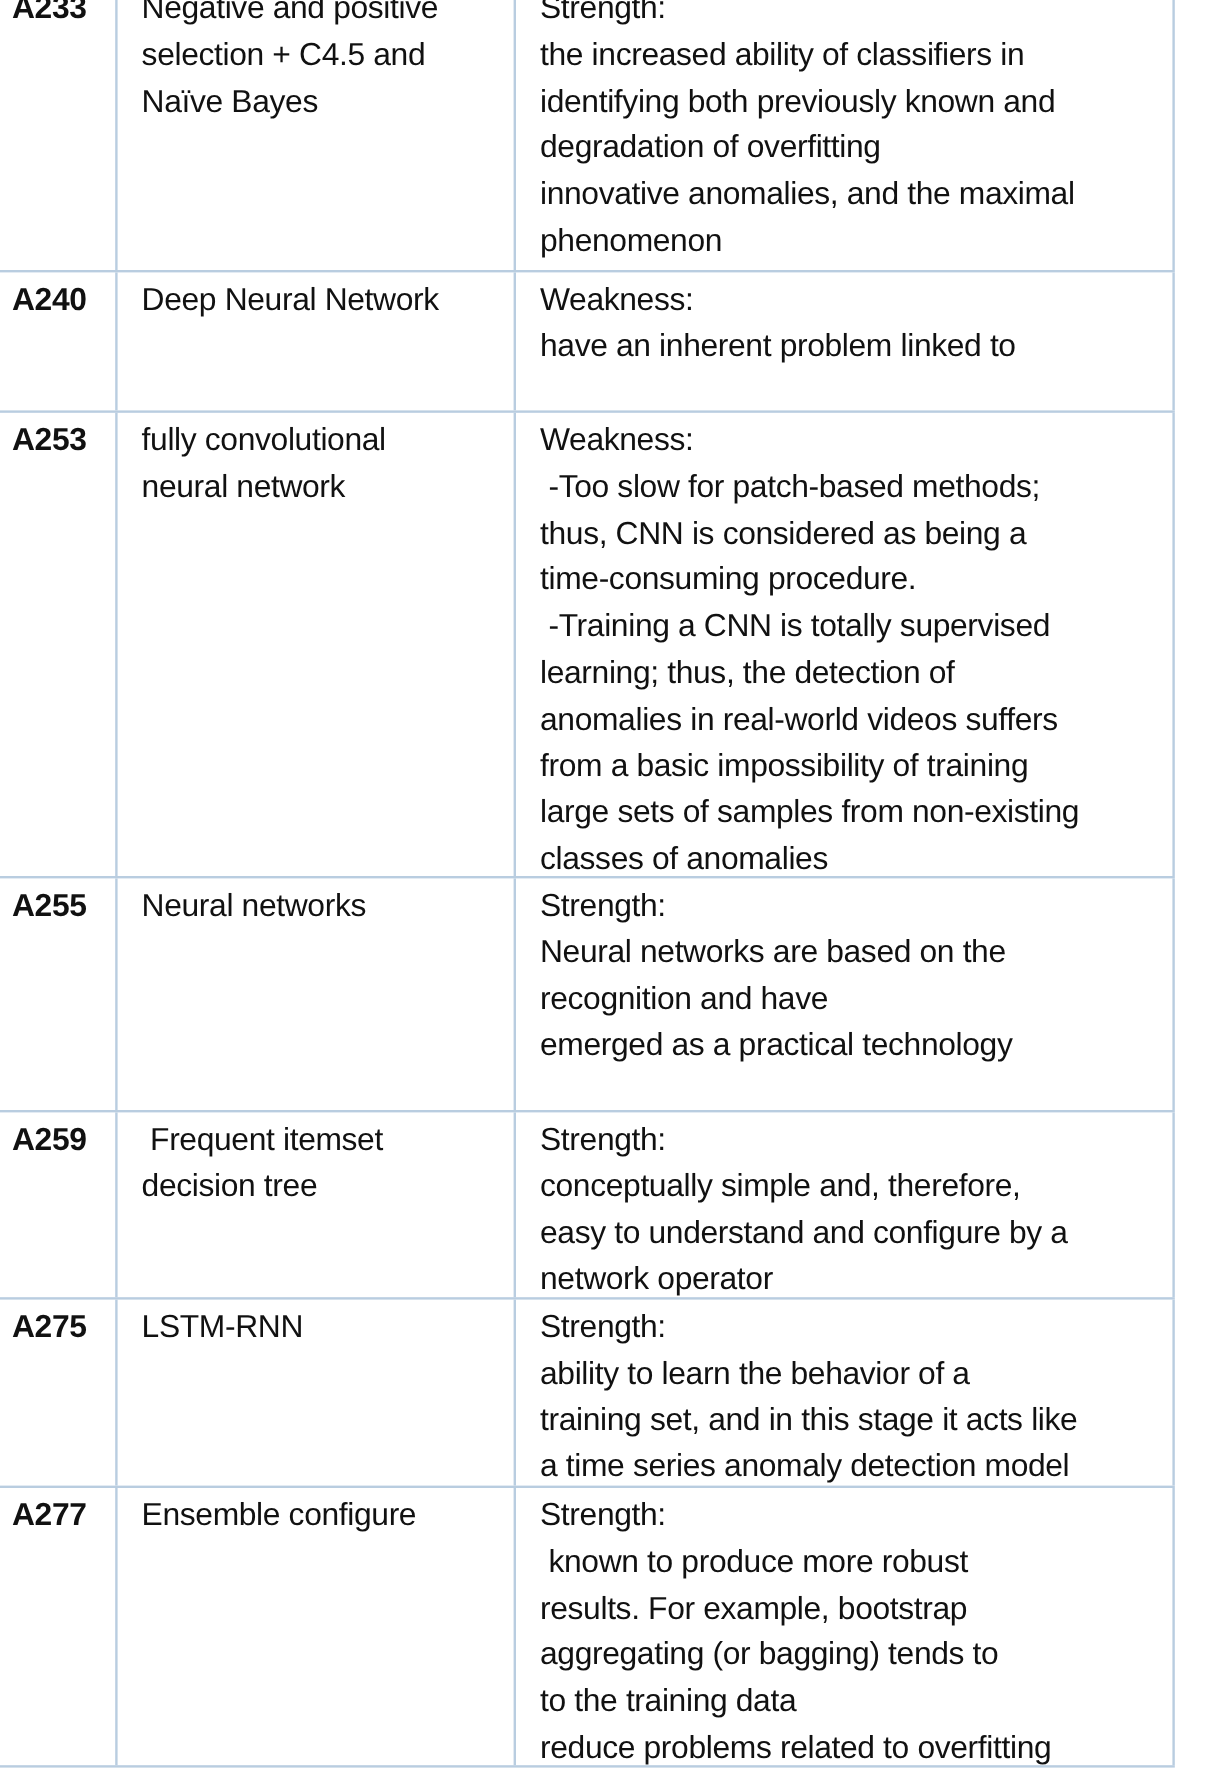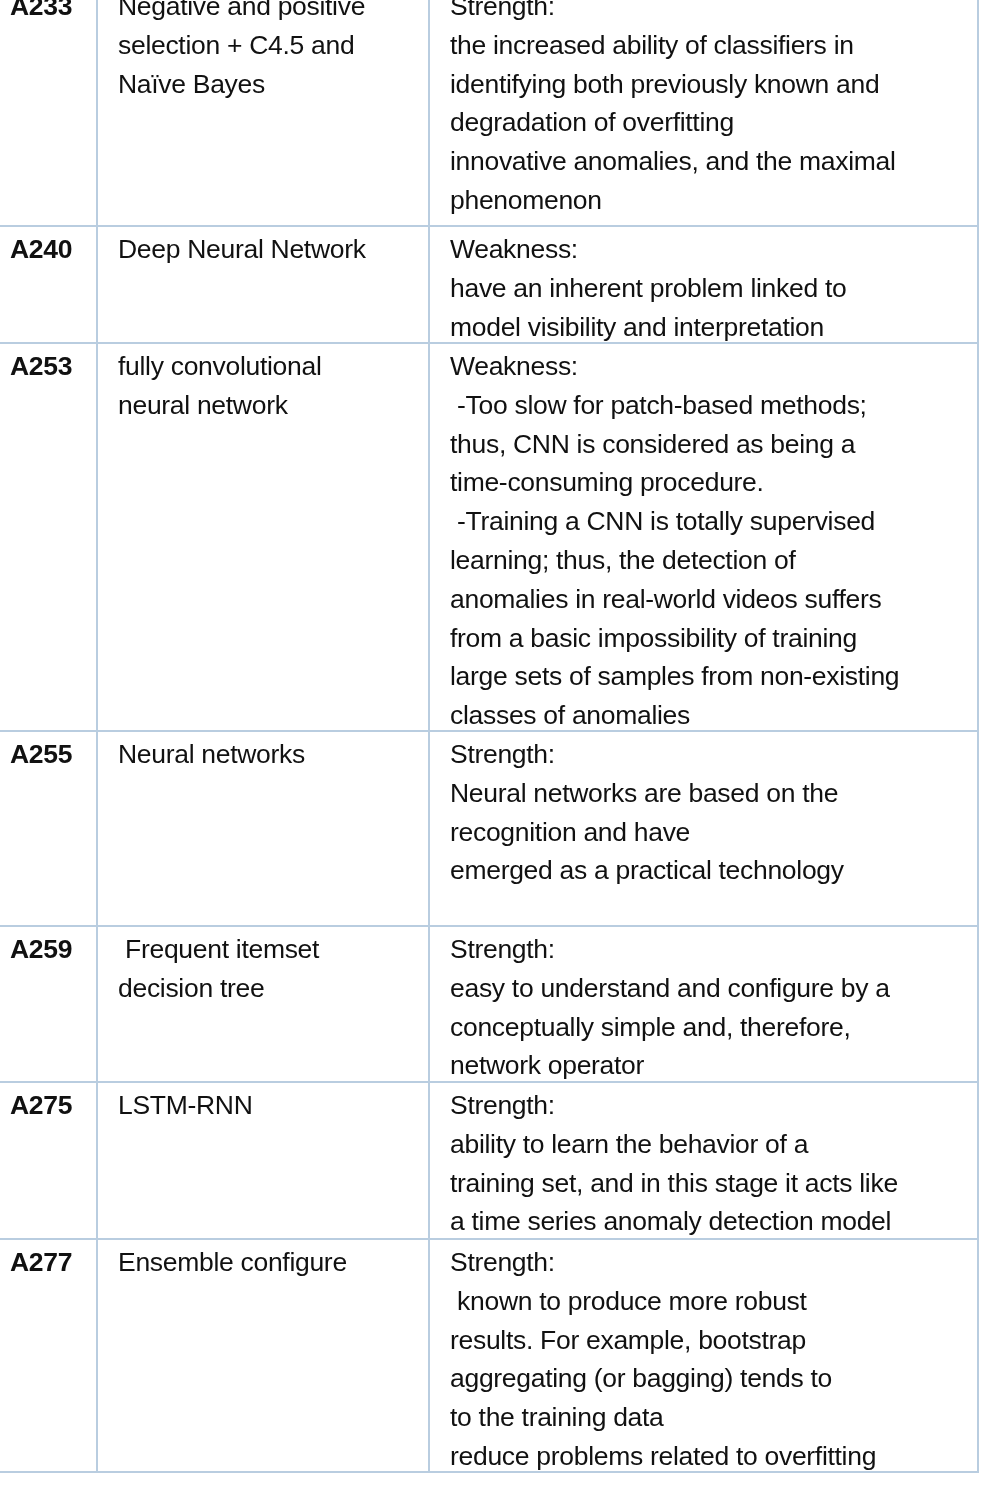--- a/index.html
+++ b/index.html
@@ -41,21 +41,20 @@
   <div class="row" style="height:117px;">
     <div class="cell c1">
       <span class="line id">A240</span>
     </div>
     <div class="cell c2">
       <span class="line">Deep Neural Network</span>
     </div>
     <div class="cell c3">
       <span class="line">Weakness:</span>
       <span class="line">have an inherent problem linked to</span>
-      <span class="line">model visibility and interpretation</span>
     </div>
   </div>
 
   <div class="row" style="height:388px;">
     <div class="cell c1">
       <span class="line id">A253</span>
     </div>
     <div class="cell c2">
       <span class="line">fully convolutional</span>
       <span class="line">neural network</span>
@@ -92,22 +91,22 @@
   <div class="row" style="height:156px;">
     <div class="cell c1">
       <span class="line id">A259</span>
     </div>
     <div class="cell c2">
       <span class="line"> Frequent itemset</span>
       <span class="line">decision tree</span>
     </div>
     <div class="cell c3">
       <span class="line">Strength:</span>
+      <span class="line">conceptually simple and, therefore,</span>
       <span class="line">easy to understand and configure by a</span>
-      <span class="line">conceptually simple and, therefore,</span>
       <span class="line">network operator</span>
     </div>
   </div>
 
   <div class="row" style="height:157px;">
     <div class="cell c1">
       <span class="line id">A275</span>
     </div>
     <div class="cell c2">
       <span class="line">LSTM-RNN</span>

